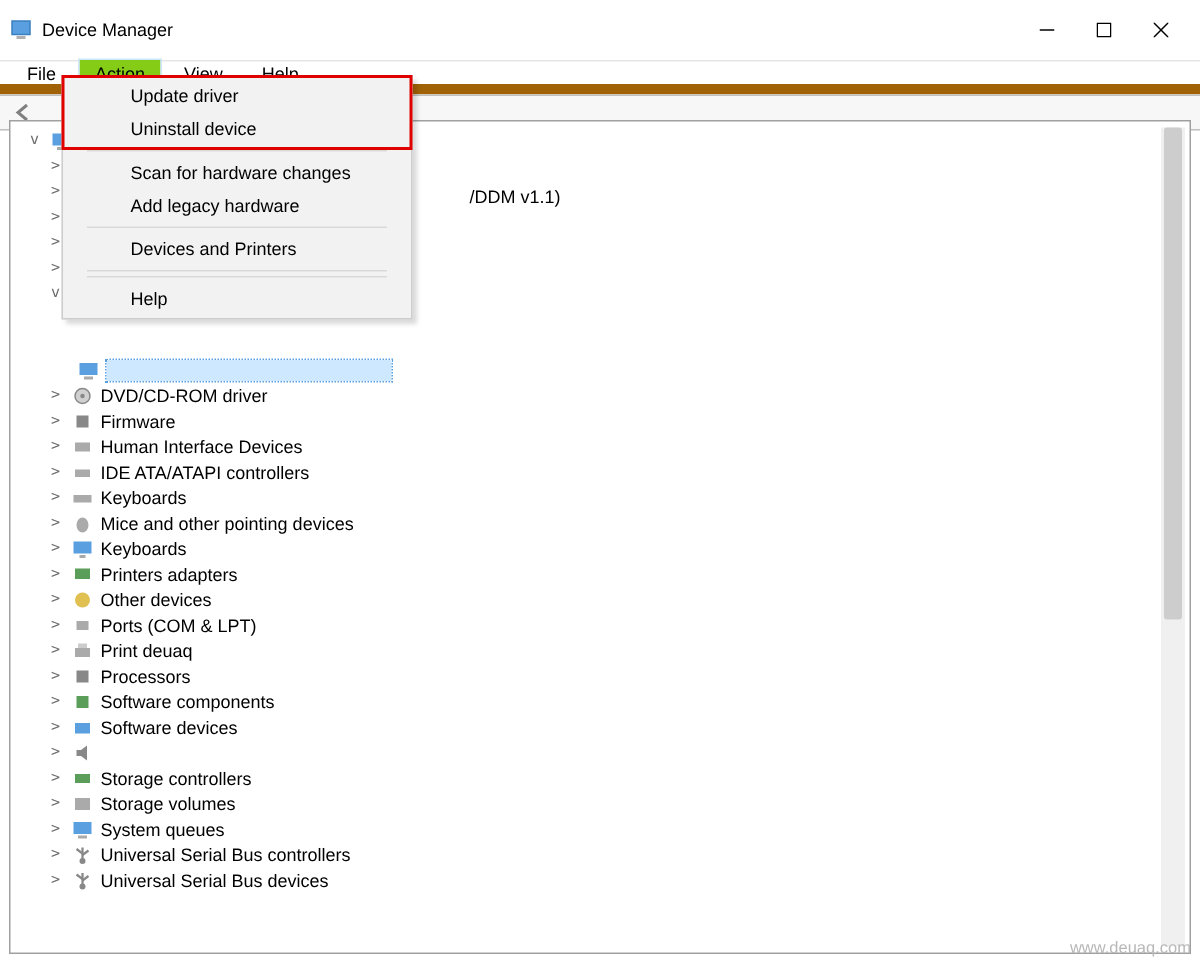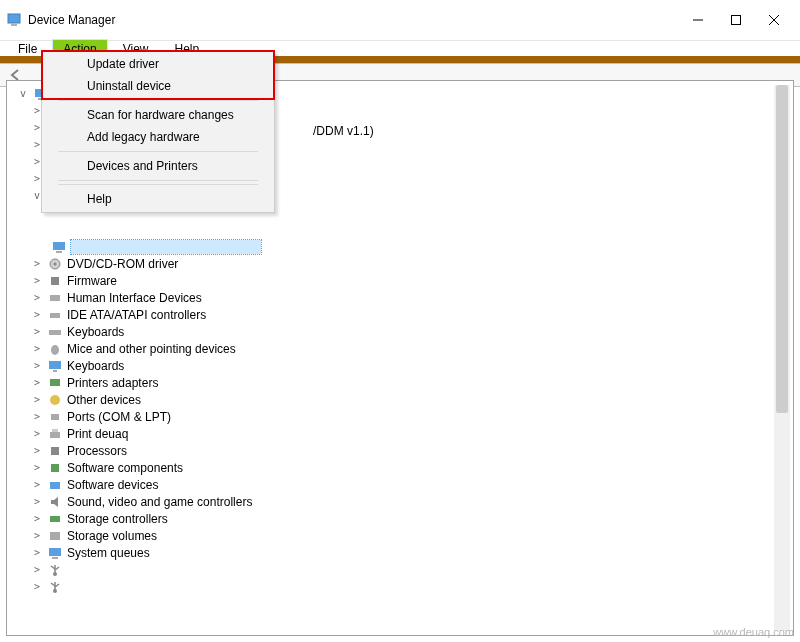--- a/index.html
+++ b/index.html
@@ -264,21 +264,20 @@
       </span>
       <span>Software devices</span>
     </div>
   <div class="tree-row row-lvl1">
       <span class="tw">&gt;</span>
       <span class="node-icon gray">
         <svg width="14" height="14">
           <polygon points="3,5 6,5 10,2 10,12 6,9 3,9" fill="#888"></polygon>
         </svg>
       </span>
-      <span>Sound, video and game controllers</span>
     </div>
   <div class="tree-row row-lvl1">
       <span class="tw">&gt;</span>
       <span class="node-icon green">
         <svg width="14" height="14">
           <rect x="2" y="4" width="10" height="6" fill="#5a9e5a"></rect>
         </svg>
       </span>
       <span>Storage controllers</span>
     </div>
@@ -304,31 +303,33 @@
   <div class="tree-row row-lvl1">
       <span class="tw">&gt;</span>
       <span class="node-icon gray">
         <svg width="14" height="14">
           <circle cx="7" cy="11" r="2" fill="#888"></circle>
           <line x1="7" y1="2" x2="7" y2="11" stroke="#888" stroke-width="1.5"></line>
           <line x1="7" y1="6" x2="3" y2="3" stroke="#888" stroke-width="1.5"></line>
           <line x1="7" y1="7" x2="11" y2="4" stroke="#888" stroke-width="1.5"></line>
         </svg>
       </span>
+      <span>Universal Serial Bus controllers</span>
     </div>
   <div class="tree-row row-lvl1">
       <span class="tw">&gt;</span>
       <span class="node-icon gray">
         <svg width="14" height="14">
           <circle cx="7" cy="11" r="2" fill="#888"></circle>
           <line x1="7" y1="2" x2="7" y2="11" stroke="#888" stroke-width="1.5"></line>
           <line x1="7" y1="6" x2="3" y2="3" stroke="#888" stroke-width="1.5"></line>
           <line x1="7" y1="7" x2="11" y2="4" stroke="#888" stroke-width="1.5"></line>
         </svg>
       </span>
+      <span>Universal Serial Bus devices</span>
     </div>
 
   <div class="tree-scroll">
       <div class="thumb"></div>
     </div>
 </div>
 
 <div class="visible-text">/DDM v1.1)</div>
 
 <div class="dropdown">

